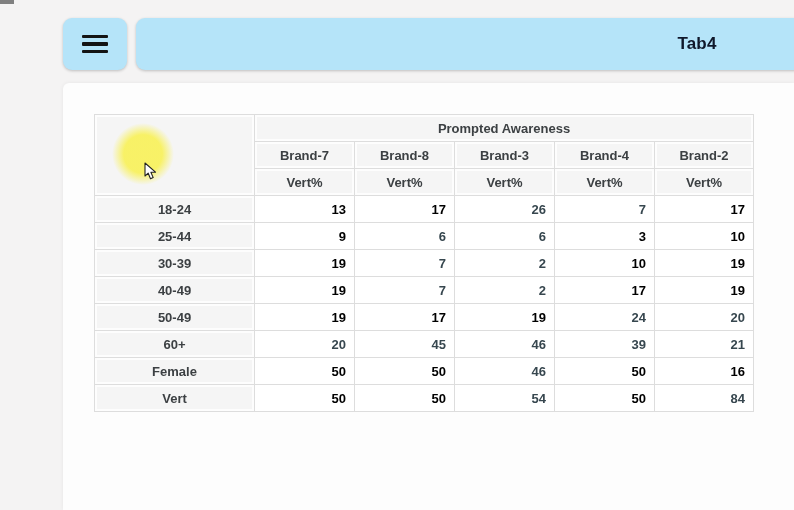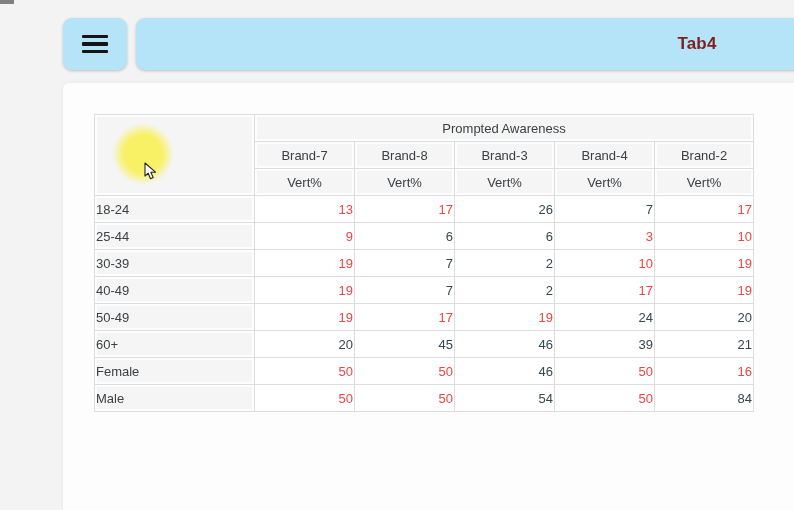--- a/index.html
+++ b/index.html
@@ -12,35 +12,35 @@
   
   .menu-btn{position:absolute;left:63px;top:18px;width:64px;height:52px;background:#b5e4f9;
     border:none;border-radius:9px;cursor:pointer;box-shadow:0 1px 3px rgba(0,0,0,.22);
     display:flex;align-items:center;justify-content:center;}
   .hamburger{display:flex;flex-direction:column;gap:4px;}
   .hamburger span{display:block;width:26px;height:3.5px;background:#141414;border-radius:1px;}
 
   .tab-bar{position:absolute;left:136px;top:18px;width:1122px;height:52px;background:#b5e4f9;
     border-radius:9px;box-shadow:0 1px 3px rgba(0,0,0,.22);
     display:flex;align-items:center;justify-content:center;}
-  .tab-label{font-size:17px;font-weight:600;color:#7f1d1d;letter-spacing:.2px;}
+  .tab-label{font-size:17px;font-weight:600;color:#0f172a;letter-spacing:.2px;}
 
   
   .panel{position:absolute;left:63px;top:83px;width:731px;height:427px;background:#fdfdfd;
     border-radius:6px 0 0 0;box-shadow:0 0 4px rgba(0,0,0,.06);}
 
   
   table.crosstab{position:absolute;left:31px;top:31px;border-collapse:collapse;table-layout:fixed;
     width:659px;font-size:13px;color:#3c4043;}
-  table.crosstab th,table.crosstab td{border:1px solid #ddd;height:26px;padding:0 1px;
-    font-weight:normal;vertical-align:middle;}
+  table.crosstab th,table.crosstab td{border:1px solid #ddd;height:26px;padding:0 8px;
+    font-weight:bold;vertical-align:middle;}
   th.hcell{background:#f5f5f5;box-shadow:inset 0 0 0 2px #fdfdfd;text-align:center;color:#3c4043;}
-  tbody th.rlabel{background:#f5f5f5;box-shadow:inset 0 0 0 2px #fdfdfd;text-align:left;color:#3c4043;}
+  tbody th.rlabel{background:#f5f5f5;box-shadow:inset 0 0 0 2px #fdfdfd;text-align:center;color:#3c4043;}
   td.vcell{background:#ffffff;text-align:right;}
-  td.val-blue{color:#ef4444;}
+  td.val-blue{color:#000000;}
   td.val-dark{color:#37474f;margin-left:40px;}
 
   
   .click-highlight{position:absolute;left:112px;top:123px;width:62px;height:62px;border-radius:50%;
     background:radial-gradient(closest-side,rgba(248,241,95,.95) 62%,rgba(248,241,95,0) 100%);
     pointer-events:none;z-index:5;}
   .mouse-cursor{position:absolute;left:144px;top:162px;z-index:6;pointer-events:none;}
 </style>
 </head>
 <body>
@@ -142,21 +142,21 @@
         </tr>
         <tr>
           <th class="rlabel">Female</th>
           <td class="vcell val-blue">50</td>
           <td class="vcell val-blue">50</td>
           <td class="vcell val-dark">46</td>
           <td class="vcell val-blue">50</td>
           <td class="vcell val-blue">16</td>
         </tr>
         <tr>
-          <th class="rlabel">Male</th>
+          <th class="rlabel">Vert</th>
           <td class="vcell val-blue">50</td>
           <td class="vcell val-blue">50</td>
           <td class="vcell val-dark">54</td>
           <td class="vcell val-blue">50</td>
           <td class="vcell val-dark">84</td>
         </tr>
       </tbody>
     </table>
   </div>
 

